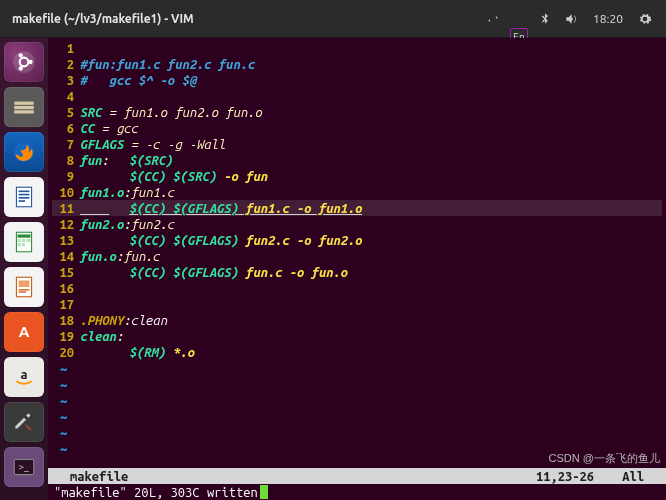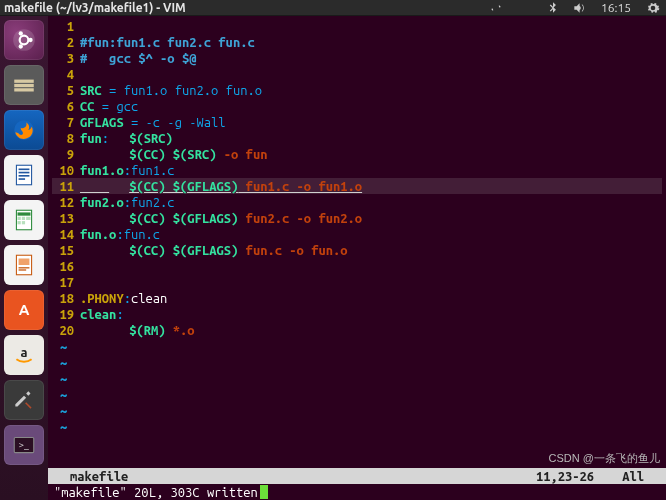--- a/index.html
+++ b/index.html
@@ -1,29 +1,29 @@
 <!DOCTYPE html>
 <html><head>
 <meta charset="utf-8">
 <style>
   * { margin: 0; padding: 0; box-sizing: border-box; }
   html, body { width: 666px; height: 500px; overflow: hidden; font-family: "Ubuntu", "DejaVu Sans", sans-serif; }
   body { background: #2c001e; display: flex; flex-direction: column; }
 
   
   .menubar {
-    height: 16px; background: #2b2b2b; color: #dcdcdc;
+    height: 38px; background: #2b2b2b; color: #dcdcdc;
     display: flex; align-items: center; font-size: 12px;
-    padding: 0 4px; gap: 8px;
+    padding: 0 12px; gap: 8px;
     border-bottom: 1px solid #1a1a1a;
   }
   .menubar .title { flex: 0 0 auto; font-weight: bold; color: #e6e6e6; }
   .menubar .spacer { flex: 1; }
   .ind { display: inline-flex; align-items: center; justify-content: center; min-width: 18px; height: 18px; }
-  .ind.box { border: 4px solid #a21caf; border-radius: 2px; font-size: 10px; padding: 0 2px; margin-top: 36px; }
+  .ind.box { border: 1px solid #a21caf; border-radius: 2px; font-size: 10px; padding: 0 2px; margin-top: 36px; }
   .ind svg { width: 14px; height: 14px; fill: #ccc; }
 
   
   .main { flex: 1; display: flex; min-height: 0; }
 
   
   .launcher {
     width: 48px; background: linear-gradient(#3a1631,#2a0f22);
     display: flex; flex-direction: column; align-items: center;
     padding: 4px 0; gap: 5px;
@@ -53,33 +53,33 @@
   }
   .code {
     flex: 1; padding: 2px 4px 0 4px;
     font-family: "Ubuntu Mono","DejaVu Sans Mono",monospace;
     font-size: 13px; line-height: 16px; color: #e8e8e8;
     white-space: pre;
     overflow: hidden;
   }
   .row { display: flex; height: 16px; align-items: baseline; }
   .ln  { width: 28px; text-align: right; color: #c9a20a; padding-right: 6px; font-weight: bold; }
-  .txt { flex: 1; }
+  .txt { flex: 1; font-style: italic; }
   .row.cur { background: rgba(200,200,200,0.15); }
   .row.cur .txt { text-decoration: underline; text-decoration-color: #d0d0d0; }
   .tilde { color: #1aa0d8; padding-left: 8px; font-weight: bold; }
 
   
   .c-comment   { color: #3ea3d6; font-weight: bold; }
   .c-ident     { color: #34e2a0; font-weight: bold; text-align: center; }
   .c-var       { color: #34e2a0; font-weight: bold; margin-left: 20px; }
-  .c-str       { color: #c2410c; font-weight: bold; }
+  .c-str       { color: #fde047; font-weight: bold; }
   .c-key       { color: #c9a20a; font-weight: bold; }
   .c-plain     { color: #ffffff; }
-  .c-op        { color: #0ea5e9; }
+  .c-op        { color: #fef9c3; }
 
   .statusbar1 {
     height: 16px; background: #d6d6d6; color: #222;
     font-family: "Ubuntu Mono","DejaVu Sans Mono",monospace;
     font-size: 13px; display: flex; align-items: center;
     padding: 0 22px;
   }
   .statusbar1 .sbtitle { font-weight: bold; flex: 0 0 auto; }
   .statusbar1 .sp { flex: 1; }
   .statusbar1 .pos { font-weight: bold; margin-right: 28px; text-align: center; }
@@ -116,21 +116,21 @@
   <span class="ind">
     <svg viewBox="0 0 24 24">
         <path d="M12 2l5 5-4 4 4 4-5 5V14l-4 4-1.5-1.5L11 12 6.5 7.5 8 6l4 4V2z"></path>
       </svg>
   </span>
   <span class="ind">
     <svg viewBox="0 0 24 24">
         <path d="M4 9v6h4l5 5V4L8 9H4zm11 3a4 4 0 0 0-2-3.5v7A4 4 0 0 0 15 12zm2-7v2a7 7 0 0 1 0 10v2a9 9 0 0 0 0-14z"></path>
       </svg>
   </span>
-  <span class="ind" style="min-width:40px">16:15</span>
+  <span class="ind" style="min-width:40px">18:20</span>
   <span class="ind">
     <svg viewBox="0 0 24 24">
         <path d="M12 8a4 4 0 1 0 0 8 4 4 0 0 0 0-8zm9 4l2 1-1 3-2-.5a8 8 0 0 1-1.6 1.6l.5 2-3 1-1-2a8 8 0 0 1-2.2 0l-1 2-3-1 .5-2A8 8 0 0 1 6.6 16L4.5 16.5l-1-3 2-1a8 8 0 0 1 0-1l-2-1 1-3L6.6 8A8 8 0 0 1 8.2 6.4l-.5-2 3-1 1 2a8 8 0 0 1 2.2 0l1-2 3 1-.5 2A8 8 0 0 1 19.4 8l2-.5 1 3-2 1a8 8 0 0 1 0 1z"></path>
       </svg>
   </span>
 </div>
 
 <div class="main">
 
   <div class="launcher">

